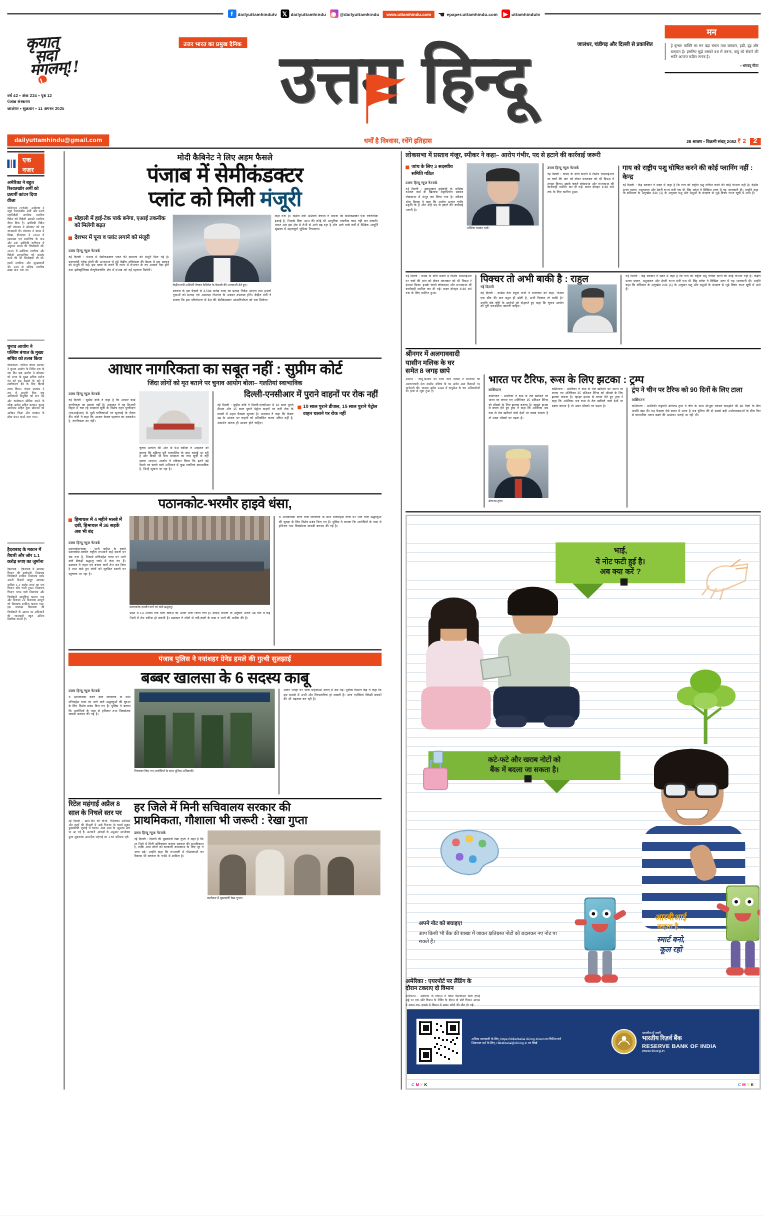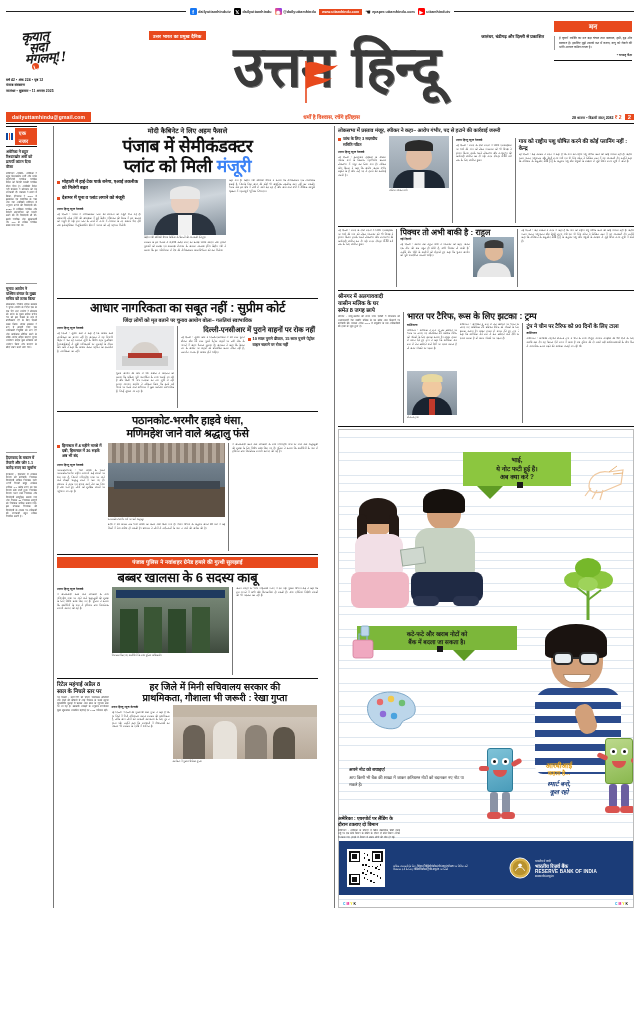--- a/index.html
+++ b/index.html
@@ -86,21 +86,21 @@
   .eknazar-bars i { display:block; width:1.6px; height:7px; background:#0b49a0; }
   .eknazar-bars i:nth-child(2){ background:#e8491d; }
   .eknazar-label { background:#e8491d; color:#fff; font-size:5.2px; font-weight:bold; padding:.5px 4px; letter-spacing:.3px;}
   .brief-title { font-size:3.8px; line-height:5px; font-weight:bold; color:#111; margin:3px 0 1.5px; }
   .brief-sep { border-top:.6px solid #999; margin:3px 0; }
 
   
   .kicker { font-size:6.6px; font-weight:bold; color:#111; text-align:center; letter-spacing:.1px; margin-bottom:1px;}
   .kicker-bar { background:#e8491d; color:#fff; font-size:5.4px; font-weight:bold; text-align:center; padding:1.5px 0; letter-spacing:.2px; }
   .h1 { font-size:17.5px; line-height:20px; font-weight:bold; color:#111; text-align:center; letter-spacing:-.2px; }
-  .h1 .hl { color:#3b82f6; }
+  .h1 .hl { color:#0c4a6e; }
   .h2 { font-size:12.5px; line-height:14.5px; font-weight:bold; color:#111; text-align:center; letter-spacing:-.2px;}
   .h3 { font-size:9.5px; line-height:11px; font-weight:bold; color:#111; }
   .h4 { font-size:7px; line-height:8.4px; font-weight:bold; color:#111; }
   .h5 { font-size:5.6px; line-height:6.8px; font-weight:bold; color:#111; }
   .subhead { font-size:5.2px; line-height:6.4px; font-weight:bold; color:#222; text-align:center; }
   .bullet { display:flex; gap:2px; font-size:4.6px; line-height:6px; font-weight:bold; color:#111; }
   .bullet::before { content:""; display:block; min-width:3px; height:3px; background:#e8491d; margin-top:1.6px; }
 
   
   .photo { background:#ccc; position:relative; overflow:hidden; }
@@ -308,21 +308,20 @@
             </div>
           </div>
         </div>
       </div>
 
       <div class="rule" style="margin:3px 0 2px;"></div>
 
       <div>
         <div class="h2" style="font-size:11px;line-height:13px;">
           <div>पठानकोट-भरमौर हाइवे धंसा,</div>
-          <div>मणिमहेश जाने वाले श्रद्धालु फंसे</div>
         </div>
         <div style="display:flex;gap:3px;margin-top:3px;">
           <div style="width:48px;">
             <div class="bullet" style="font-size:4px;line-height:5.2px;">
                 <span>हिमाचल में 4 महीने मलबे में दबी, हिमाचल में 36 सड़कें अब भी बंद</span>
               </div>
             <div class="credit" style="margin-top:4px;">उत्तम हिन्दू न्यूज नेटवर्क</div>
             <div class="body-text" style="height:78px;">पठानकोट/चम्बा : भारी बारिश के चलते पठानकोट-भरमौर राष्ट्रीय राजमार्ग कई स्थानों पर धंस गया है, जिससे मणिमहेश यात्रा पर जाने वाले सैकड़ों श्रद्धालु रास्ते में फंस गए हैं। प्रशासन ने राहत एवं बचाव कार्य तेज कर दिया है तथा फंसे हुए लोगों को सुरक्षित स्थानों पर पहुंचाया जा रहा है।</div>
           </div>
           <div style="width:118px;">
@@ -367,21 +366,21 @@
       </div>
 
       <div class="rule" style="margin:3px 0 2px;"></div>
 
       <div style="display:flex;gap:3px;">
         <div style="width:52px;">
           <div class="h5">रिटेल महंगाई अप्रैल 8 साल के निचले स्तर पर</div>
           <div class="body-text sm" style="height:62px;margin-top:1px;">नई दिल्ली : खाने-पीने की चीजों, विशेषकर सब्जियों और दालों की कीमतों में आई गिरावट के चलते खुदरा मुद्रास्फीति जुलाई में घटकर आठ साल के न्यूनतम स्तर पर आ गई है। सरकारी आंकड़ों के अनुसार उपभोक्ता मूल्य सूचकांक आधारित महंगाई दर 1.55 प्रतिशत रही।</div>
         </div>
         <div style="width:208px;">
-          <div class="h3" style="text-align:center;">
+          <div class="h3" style="">
             <div>हर जिले में मिनी सचिवालय सरकार की</div>
             <div>प्राथमिकता, गौशाला भी जरूरी : रेखा गुप्ता</div>
           </div>
           <div style="display:flex;gap:3px;margin-top:2px;">
             <div style="width:58px;">
               <div class="credit">उत्तम हिन्दू न्यूज नेटवर्क</div>
               <div class="body-text" style="height:54px;">नई दिल्ली : दिल्ली की मुख्यमंत्री रेखा गुप्ता ने कहा है कि हर जिले में मिनी सचिवालय बनाना सरकार की प्राथमिकता है, ताकि आम लोगों को सरकारी कामकाज के लिए दूर न जाना पड़े। उन्होंने कहा कि राजधानी में गौशालाओं का विकास भी सरकार के एजेंडे में शामिल है।</div>
             </div>
             <div style="width:144px;">
               <div class="photo" style="height:54px;background:linear-gradient(180deg,#d8cfc4 0%,#b8aa9a 100%);">

